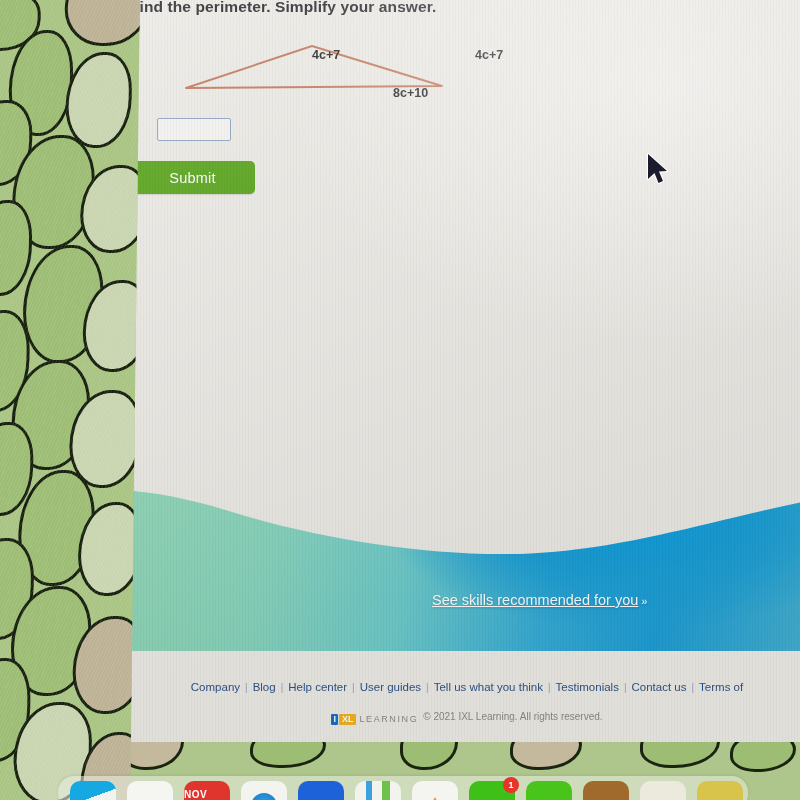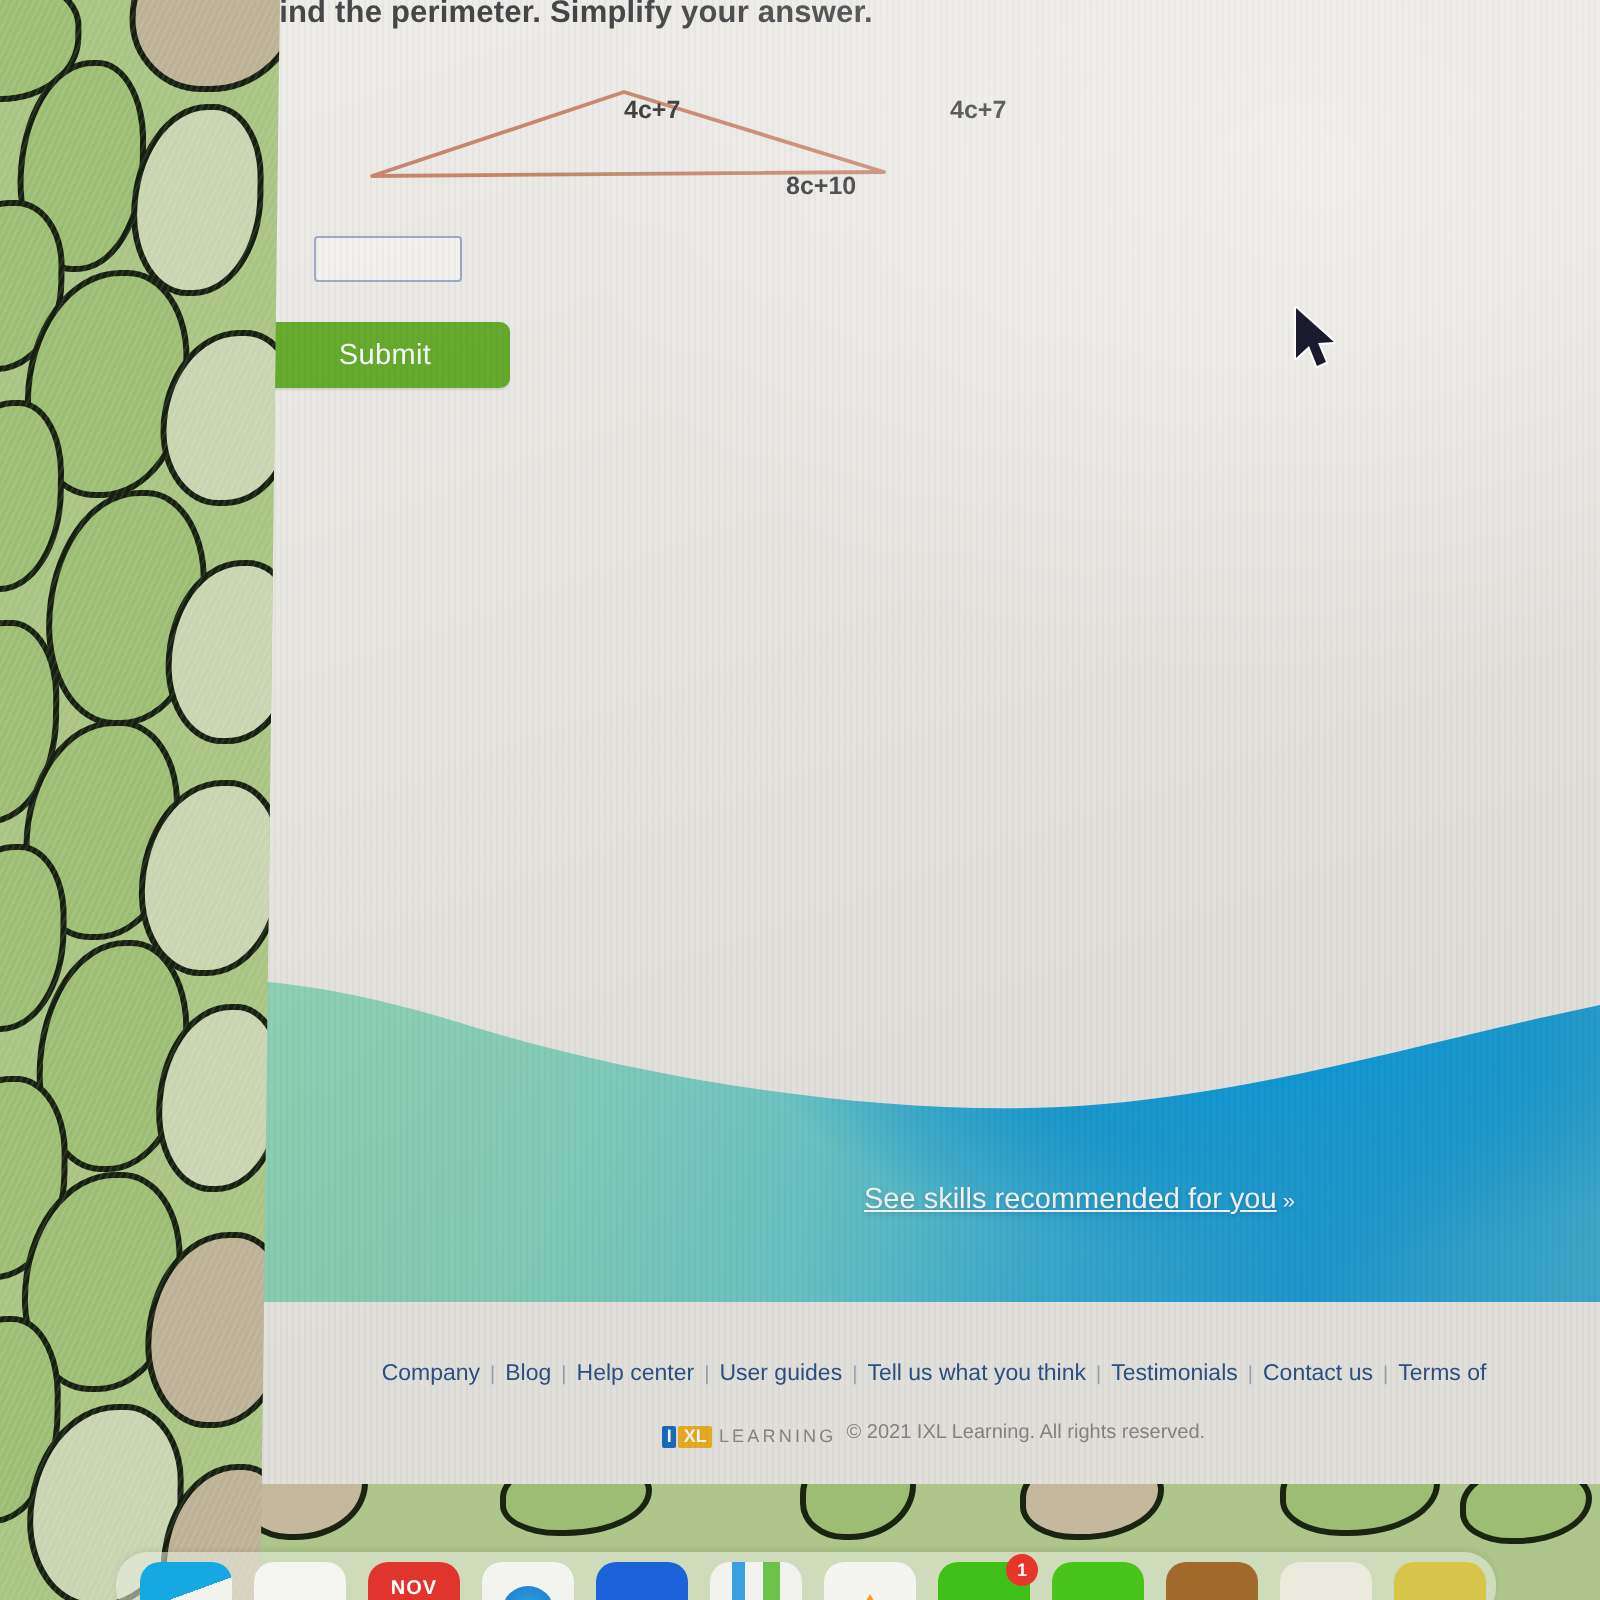--- a/index.html
+++ b/index.html
@@ -146,21 +146,21 @@
     border-radius:16px;z-index:5;
     display:flex;align-items:flex-start;gap:11px;padding:5px 12px 0 12px;
     box-sizing:border-box;
     box-shadow:0 -1px 3px rgba(0,0,0,.08);
   }
   .dock-icon{width:46px;height:30px;border-radius:10px;position:relative;flex:0 0 auto;overflow:hidden;}
   .dock-badge{
     position:absolute;right:-4px;top:-4px;width:16px;height:16px;border-radius:50%;
     background:#e8352a;color:#fff;font-size:9px;line-height:16px;text-align:center;font-weight:bold;
   }
-  .nov-txt{position:absolute;left:0;right:0;top:8px;text-align:center;color:#fff;font-size:10px;font-weight:bold;letter-spacing:.5px;}
+  .nov-txt{position:absolute;left:0;right:0;top:8px;text-align:left;color:#fff;font-size:10px;font-weight:bold;letter-spacing:.5px;}
 </style>
 </head>
 <body>
 
 <div id="screen">
 
   <div id="leaf-bottom">
     <div class="patch" style="left:20px;top:-18px;width:46px;height:40px;"></div>
     <div class="patch tan" style="left:120px;top:-22px;width:58px;height:44px;"></div>
     <div class="patch" style="left:250px;top:-14px;width:70px;height:34px;"></div>

